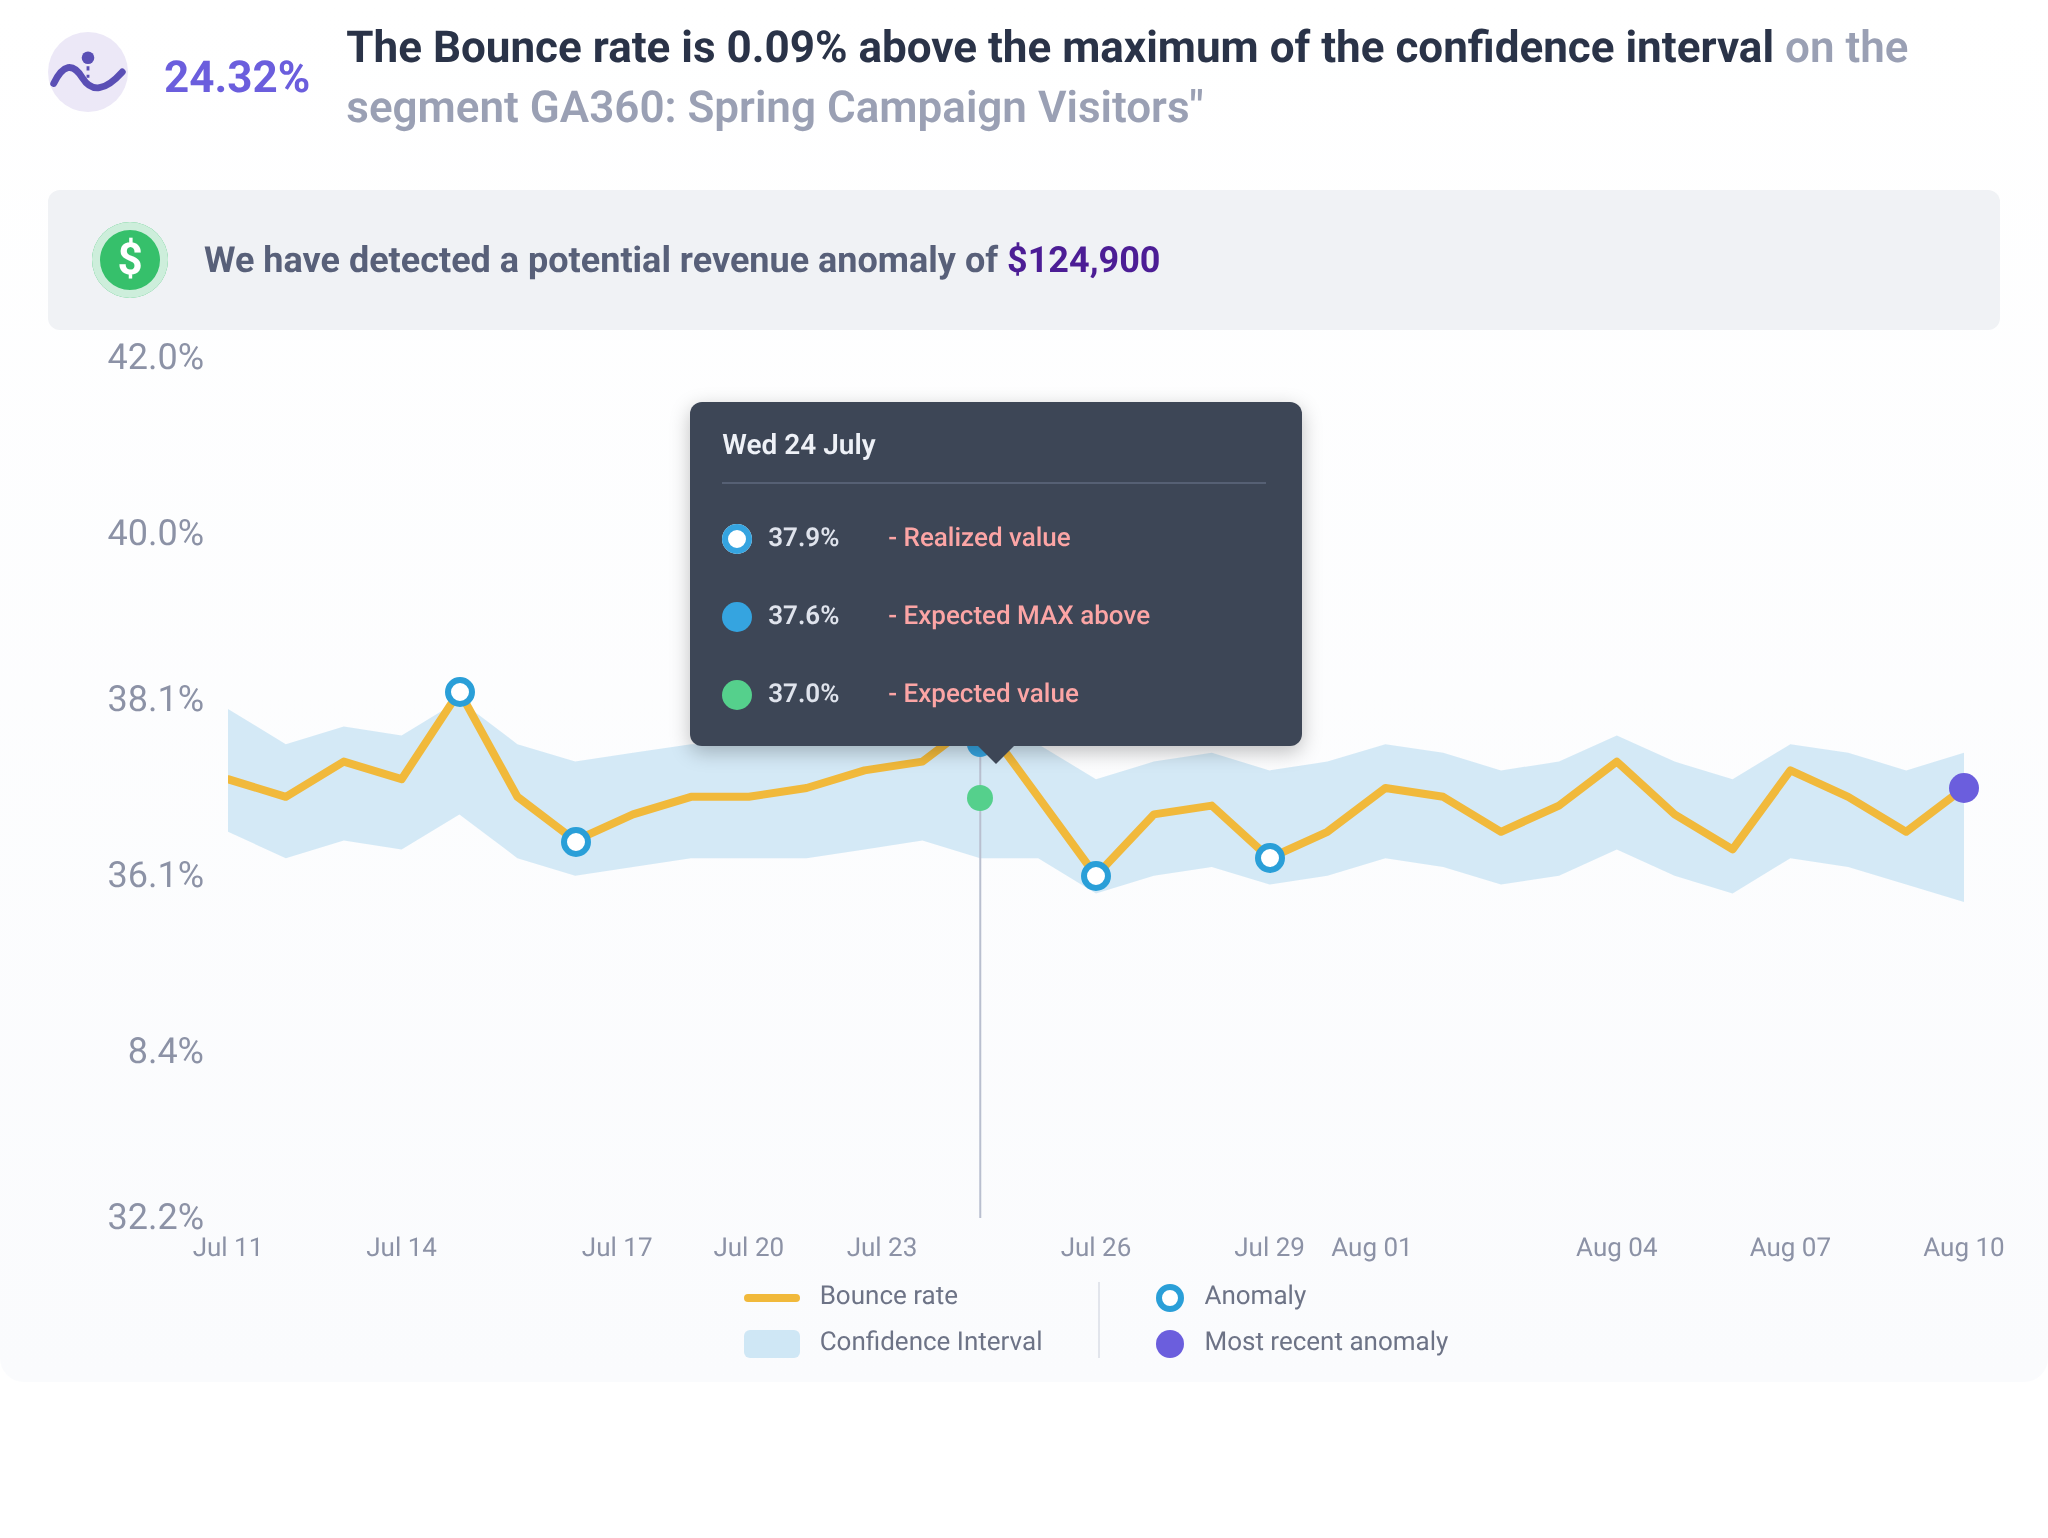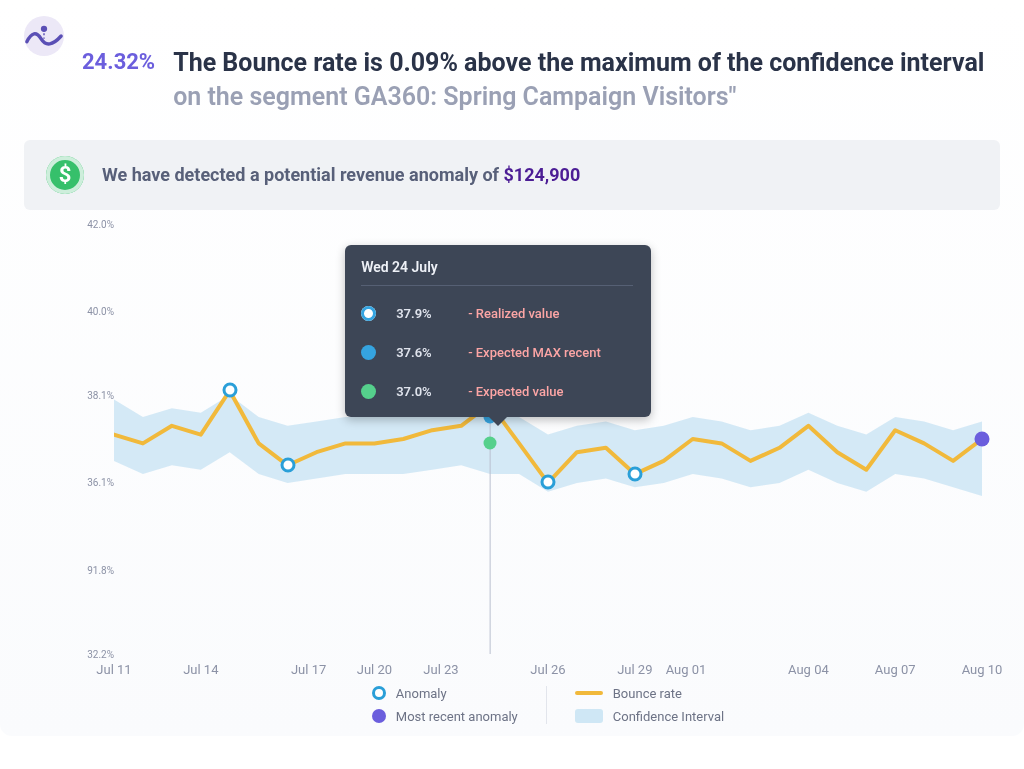--- a/index.html
+++ b/index.html
@@ -1,43 +1,43 @@
 <!DOCTYPE html>
 <html><head>
 <meta charset="utf-8">
 <style>
   html,body{margin:0;padding:0;font-family:-apple-system,BlinkMacSystemFont,"Segoe UI",Roboto,Helvetica,Arial,sans-serif;background:#fff;color:#3b3f4a;width:1024px;}
   .card{box-sizing:border-box;width:1024px;border-radius:12px;padding:10px 24px 12px 24px;background:linear-gradient(#fff,#fafbfd);}
   .header{display:flex;align-items:flex-start;gap:18px;}
   .hdr-icon{width:40px;height:40px;border-radius:50%;background:#ece8f7;display:flex;align-items:center;justify-content:center;flex:none;margin-top:6px;}
   .pct{font-size:22px;font-weight:700;color:#6b5edd;align-self:center;flex:none;}
-  .headline{font-size:25px;line-height:1.35;color:#9aa0b4;font-weight:600;margin-top:36px;}
+  .headline{font-size:22px;line-height:1.35;color:#9aa0b4;font-weight:600;}
   .headline .strong{color:#2a3348;font-weight:700;}
   .alert{margin-top:26px;background:#f0f2f5;border-radius:6px;padding:16px 22px;display:flex;align-items:center;gap:18px;}
   .alert-icon{width:38px;height:38px;border-radius:50%;background:#36c06b;position:relative;box-shadow:0 0 0 4px #cdeedb inset;display:flex;align-items:center;justify-content:center;color:#fff;font-weight:700;font-size:22px;}
   .alert-text{font-size:18px;font-weight:700;color:#586079;}
   .alert-text .amount{color:#4c1d95;}
   .chart-wrap{position:relative;height:500px;margin-top:14px;}
   .y-axis{position:absolute;left:0;top:0;width:90px;height:430px;}
-  .y-tick{position:absolute;right:0;font-size:10px;color:#8c92a6;transform:translateY(-50%);}
+  .y-tick{position:absolute;right:12px;font-size:18px;color:#8c92a6;transform:translateY(-50%);}
   .plot{position:absolute;left:90px;right:18px;top:0;height:430px;}
   .x-axis{position:absolute;left:90px;right:18px;top:430px;height:30px;}
   .x-tick{position:absolute;top:8px;font-size:13px;color:#8c92a6;transform:translateX(-50%);white-space:nowrap;}
   .legend{position:absolute;left:90px;right:18px;top:462px;display:flex;justify-content:center;gap:0;font-size:13px;color:#6d7386;}
   .legend-col{display:flex;flex-direction:column;gap:8px;padding:0 28px;}
   .legend-col+.legend-col{border-left:1px solid #e2e5ec;}
   .legend-item{display:flex;align-items:center;gap:10px;}
   .sw-line{width:28px;height:4px;background:#f1b93b;border-radius:2px;}
   .sw-band{width:28px;height:14px;background:#cfe7f5;border-radius:3px;}
   .sw-circ{width:14px;height:14px;border-radius:50%;border:3px solid #2a9fd8;background:#fff;box-sizing:border-box;}
   .sw-dot{width:14px;height:14px;border-radius:50%;background:#6b5edd;}
   .tooltip{position:absolute;background:#3d4656;color:#dfe3ec;border-radius:6px;padding:14px 18px 14px 18px;width:272px;box-shadow:0 3px 10px rgba(0,0,0,.25);font-size:13px;}
   .tooltip::after{content:"";position:absolute;left:50%;bottom:-9px;transform:translateX(-50%);border:9px solid transparent;border-top-color:#3d4656;border-bottom:none;}
   .tt-title{font-weight:600;font-size:14px;color:#eef1f7;padding-bottom:10px;margin-bottom:10px;border-bottom:1px solid #566074;}
-  .tt-row{display:flex;align-items:flex-end;gap:20px;padding:4px 0;font-weight:600;margin-top:16px;}
+  .tt-row{display:flex;align-items:flex-end;gap:8px;padding:4px 0;font-weight:600;margin-top:16px;}
   .tt-dot{width:15px;height:15px;border-radius:50%;flex:none;}
   .tt-val{width:52px;}
   .tt-lbl{color:#fca5a5;font-weight:500;}
   svg{display:block;width:100%;height:100%;}
   .marker{position:absolute;transform:translate(-50%,-50%);border-radius:50%;}
   .mk-anom{width:15px;height:15px;border:3px solid #2a9fd8;background:#fff;box-sizing:border-box;}
   .mk-recent{width:15px;height:15px;background:#6b5edd;}
   .mk-exp{width:13px;height:13px;background:#55d08c;}
   .mk-max{width:13px;height:13px;background:#35a4e0;}
 </style>
@@ -66,21 +66,21 @@
       <span>We have detected a potential revenue anomaly of </span><span class="amount">$124,900</span>
     </div>
   </div>
 
   <div class="chart-wrap">
     <div class="y-axis" id="y-axis">
         <div class="y-tick" style="top: 0px;">42.0%</div>
         <div class="y-tick" style="top: 87.7551px;">40.0%</div>
         <div class="y-tick" style="top: 171.122px;">38.1%</div>
         <div class="y-tick" style="top: 258.878px;">36.1%</div>
-        <div class="y-tick" style="top: 346.633px;">91.8%</div>
+        <div class="y-tick" style="top: 346.633px;">8.4%</div>
         <div class="y-tick" style="top: 430px;">32.2%</div>
       </div>
     <div class="plot" id="plot">
       <svg id="plot-svg" preserveAspectRatio="none" viewBox="0 0 868 430">
           <path d="M0.0 175.5 L28.9 193.1 L57.9 184.3 L86.8 188.7 L115.7 171.1 L144.7 193.1 L173.6 201.8 L202.5 197.4 L231.5 193.1 L260.4 193.1 L289.3 193.1 L318.3 188.7 L347.2 184.3 L376.1 193.1 L405.1 193.1 L434.0 210.6 L462.9 201.8 L491.9 197.4 L520.8 206.2 L549.7 201.8 L578.7 193.1 L607.6 197.4 L636.5 206.2 L665.5 201.8 L694.4 188.7 L723.3 201.8 L752.3 210.6 L781.2 193.1 L810.1 197.4 L839.1 206.2 L868.0 197.4 L868.0 272.0 L839.1 263.3 L810.1 254.5 L781.2 250.1 L752.3 267.7 L723.3 258.9 L694.4 245.7 L665.5 258.9 L636.5 263.3 L607.6 254.5 L578.7 250.1 L549.7 258.9 L520.8 263.3 L491.9 254.5 L462.9 258.9 L434.0 267.7 L405.1 250.1 L376.1 250.1 L347.2 241.3 L318.3 245.7 L289.3 250.1 L260.4 250.1 L231.5 250.1 L202.5 254.5 L173.6 258.9 L144.7 250.1 L115.7 228.2 L86.8 245.7 L57.9 241.3 L28.9 250.1 L0.0 236.9 Z" fill="#cfe7f5" fill-opacity="0.9"></path>
           <line x1="376.1333333333333" y1="185.89795918367358" x2="376.1333333333333" y2="430" stroke="#b9bfcf" stroke-width="1"></line>
           <path d="M0.0 210.6 L28.9 219.4 L57.9 201.8 L86.8 210.6 L115.7 166.7 L144.7 219.4 L173.6 241.3 L202.5 228.2 L231.5 219.4 L260.4 219.4 L289.3 215.0 L318.3 206.2 L347.2 201.8 L376.1 179.9 L405.1 219.4 L434.0 258.9 L462.9 228.2 L491.9 223.8 L520.8 250.1 L549.7 236.9 L578.7 215.0 L607.6 219.4 L636.5 236.9 L665.5 223.8 L694.4 201.8 L723.3 228.2 L752.3 245.7 L781.2 206.2 L810.1 219.4 L839.1 236.9 L868.0 215.0" fill="none" stroke="#f1b93b" stroke-width="4" stroke-linecap="round" stroke-linejoin="round"></path>
         </svg>
     <div class="marker mk-anom" style="left: 115.733px; top: 166.735px;"></div>
         <div class="marker mk-anom" style="left: 173.6px; top: 241.327px;"></div>
@@ -93,21 +93,21 @@
         <div class="tooltip" style="left: 231.133px; top: 21.898px; padding-left: 16px;">
           <div class="tt-title">Wed 24 July</div>
           <div class="tt-row">
             <span class="tt-dot" style="background: rgb(255, 255, 255); box-shadow: rgb(53, 164, 224) 0px 0px 0px 3px inset;"></span>
             <span class="tt-val">37.9%</span>
             <span class="tt-lbl">- Realized value</span>
           </div>
           <div class="tt-row">
             <span class="tt-dot" style="background: rgb(53, 164, 224);"></span>
             <span class="tt-val">37.6%</span>
-            <span class="tt-lbl">- Expected MAX recent</span>
+            <span class="tt-lbl">- Expected MAX above</span>
           </div>
           <div class="tt-row">
             <span class="tt-dot" style="background: rgb(85, 208, 140);"></span>
             <span class="tt-val">37.0%</span>
             <span class="tt-lbl">- Expected value</span>
           </div>
         </div>
       </div>
     <div class="x-axis" id="x-axis">
         <div class="x-tick" style="left: 0px;">Jul 11</div>
@@ -119,34 +119,34 @@
         <div class="x-tick" style="left: 520.8px;">Jul 29</div>
         <div class="x-tick" style="left: 572px;">Aug 01</div>
         <div class="x-tick" style="left: 694.4px;">Aug 04</div>
         <div class="x-tick" style="left: 781.2px;">Aug 07</div>
         <div class="x-tick" style="left: 868px;">Aug 10</div>
       </div>
 
     <div class="legend">
       <div class="legend-col">
         <div class="legend-item">
+            <span class="sw-line"></span>
+            <span>Bounce rate</span>
+          </div>
+        <div class="legend-item">
+            <span class="sw-band"></span>
+            <span>Confidence Interval</span>
+          </div>
+      </div>
+      <div class="legend-col">
+        <div class="legend-item">
             <span class="sw-circ"></span>
             <span>Anomaly</span>
           </div>
         <div class="legend-item">
             <span class="sw-dot"></span>
             <span>Most recent anomaly</span>
           </div>
       </div>
-      <div class="legend-col">
-        <div class="legend-item">
-            <span class="sw-line"></span>
-            <span>Bounce rate</span>
-          </div>
-        <div class="legend-item">
-            <span class="sw-band"></span>
-            <span>Confidence Interval</span>
-          </div>
-      </div>
     </div>
   </div>
 
 </div>
 
 </body></html>

